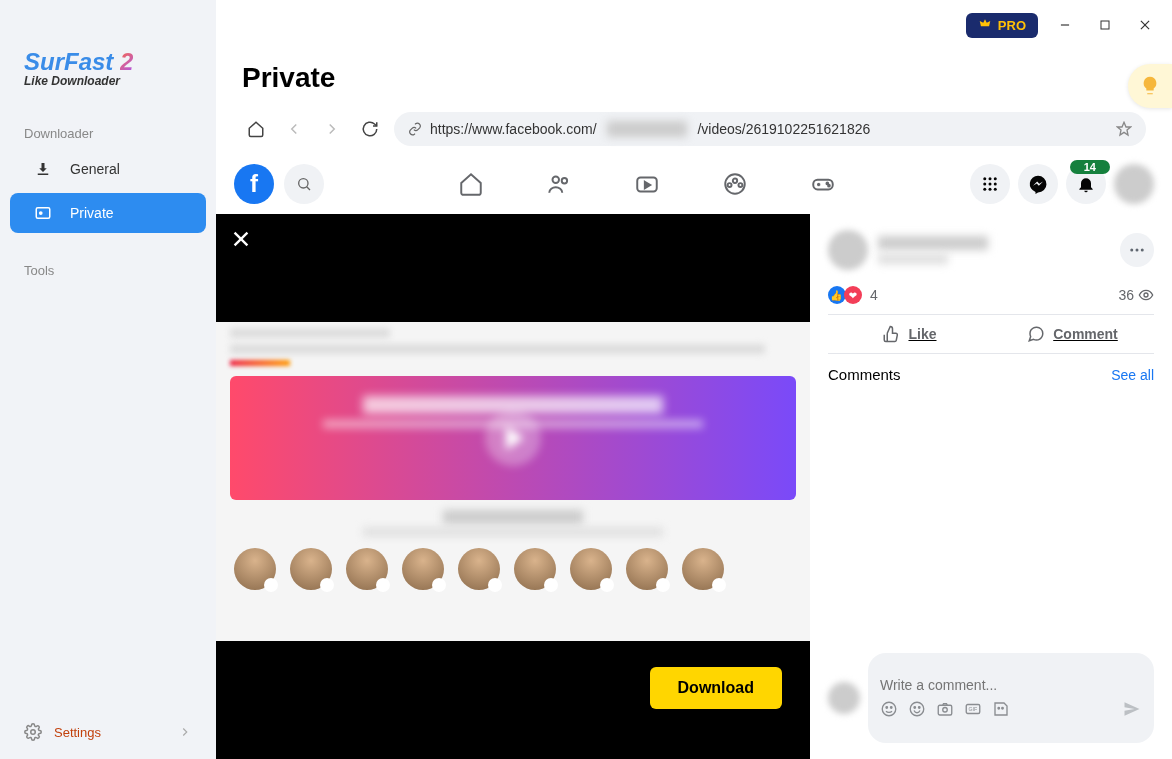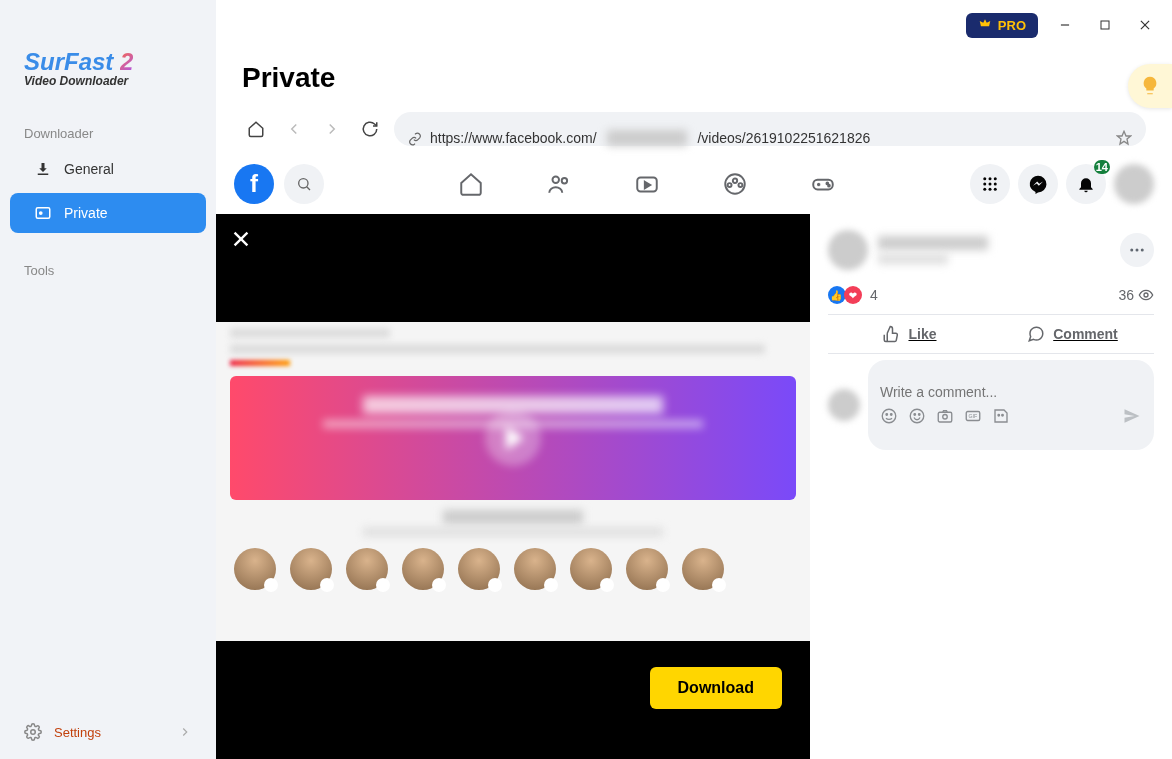--- a/index.html
+++ b/index.html
@@ -5,46 +5,46 @@
 * { margin: 0; padding: 0; box-sizing: border-box; font-family: -apple-system, BlinkMacSystemFont, "Segoe UI", Arial, sans-serif; }
 body { width: 1172px; height: 759px; background: #fff; overflow: hidden; display: flex; }
 .sidebar { width: 216px; height: 100%; background: #f1f3f7; display: flex; flex-direction: column; padding: 0; }
 .logo-area { padding: 48px 24px 28px; }
 .logo-text { font-size: 24px; font-weight: 700; font-style: italic; }
 .logo-sur { color: #3a8ce8; }
 .logo-fast { color: #3a8ce8; }
 .logo-2 { background: linear-gradient(135deg,#ff6a3d,#a755f6); -webkit-background-clip: text; color: transparent; font-weight: 800; }
 .logo-sub { font-size: 12px; color: #333; font-style: italic; font-weight: 600; margin-top: -2px; }
 .section-label { font-size: 13px; color: #888; padding: 10px 24px 6px; }
-.nav-item { display: flex; align-items: center; gap: 12px; padding: 11px 24px; margin: 2px 10px; border-radius: 8px; font-size: 14px; color: #333; cursor: pointer; }
+.nav-item { display: flex; align-items: center; gap: 18px; padding: 11px 24px; margin: 2px 10px; border-radius: 8px; font-size: 14px; color: #333; cursor: pointer; }
 .nav-item.active { background: #2d8cf0; color: #fff; }
 .nav-item svg { width: 18px; height: 18px; flex-shrink: 0; }
 .sidebar-spacer { flex: 1; }
 .settings-row { display: flex; align-items: center; justify-content: space-between; padding: 14px 24px 18px; cursor: pointer; }
 .settings-left { display: flex; align-items: center; gap: 12px; font-size: 13px; color: #c2410c; }
 .main { flex: 1; height: 100%; display: flex; flex-direction: column; position: relative; }
 .topbar { height: 50px; display: flex; align-items: center; justify-content: flex-end; padding: 0 14px; gap: 14px; }
 .pro-badge { background: #1a2b6d; color: #ffc107; font-weight: 700; font-size: 13px; padding: 5px 12px; border-radius: 6px; display: flex; align-items: center; gap: 6px; }
 .win-btn { width: 26px; height: 26px; display: flex; align-items: center; justify-content: center; cursor: pointer; color: #333; }
 .page-title { font-size: 28px; font-weight: 700; padding: 12px 26px 18px; }
 .browser-bar { display: flex; align-items: center; gap: 10px; padding: 0 26px 14px; }
 .bb-btn { width: 28px; height: 28px; display: flex; align-items: center; justify-content: center; color: #555; cursor: pointer; border-radius: 50%; }
 .bb-btn.disabled { color: #bbb; }
-.url-pill { flex: 1; background: #f0f2f5; border-radius: 18px; height: 34px; display: flex; align-items: flex-end; padding: 0 14px; gap: 8px; font-size: 14px; color: #333; }
+.url-pill { flex: 1; background: #f0f2f5; border-radius: 18px; height: 34px; display: flex; align-items: center; padding: 0 14px; gap: 8px; font-size: 14px; color: #333; }
 .url-blur { filter: blur(4px); background: #ccc; color: #ccc; margin: 0 2px; }
 .star-btn { color: #888; }
 .fb-header { display: flex; align-items: center; padding: 4px 18px 10px; gap: 10px; }
 .fb-logo { width: 40px; height: 40px; background: #1877f2; border-radius: 50%; display: flex; align-items: center; justify-content: center; color: #fff; font-weight: 800; font-size: 24px; }
 .fb-search { width: 40px; height: 40px; background: #f0f2f5; border-radius: 50%; display: flex; align-items: center; justify-content: center; color: #666; }
 .fb-nav { flex: 1; display: flex; justify-content: center; gap: 60px; }
 .fb-nav-item { width: 28px; height: 28px; display: flex; align-items: center; justify-content: center; color: #65676b; cursor: pointer; }
 .fb-right { display: flex; align-items: center; gap: 8px; }
 .fb-round { width: 40px; height: 40px; background: #f0f2f5; border-radius: 50%; display: flex; align-items: center; justify-content: center; color: #050505; position: relative; cursor: pointer; }
 .fb-round.avatar { background: #ccc; filter: blur(3px); }
-.notif-badge { position: absolute; top: -4px; right: -4px; background: #15803d; color: #fff; font-size: 11px; font-weight: 700; border-radius: 10px; padding: 1px 2px; }
+.notif-badge { position: absolute; top: -4px; right: -4px; background: #15803d; color: #fff; font-size: 11px; font-weight: 700; border-radius: 10px; padding: 1px 14px; }
 .content-row { flex: 1; display: flex; overflow: hidden; }
 .video-col { width: 594px; background: #fff; display: flex; flex-direction: column; position: relative; }
 .video-top { height: 108px; background: #000; position: relative; }
 .close-x { position: absolute; left: 14px; top: 14px; color: #fff; cursor: pointer; }
 .video-mid { flex: 1; background: #f5f5f5; position: relative; overflow: hidden; }
 .blurbar { height: 10px; background: #ddd; margin: 6px 14px; border-radius: 3px; filter: blur(3px); }
 .blurbar.short { width: 160px; }
 .banner { margin: 10px 14px; height: 124px; background: linear-gradient(90deg,#ff4a6b,#7a4af9); border-radius: 6px; display: flex; align-items: center; justify-content: center; position: relative; }
 .banner-text { position: absolute; top: 20px; left: 0; right: 0; text-align: center; }
 .bt1 { height: 18px; background: rgba(255,255,255,.7); width: 300px; margin: 0 auto 6px; filter: blur(5px); }
@@ -86,21 +86,21 @@
 .eye-icon { width: 16px; height: 16px; }
 </style>
 </head>
 <body>
 
 <div class="sidebar">
   <div class="logo-area">
     <div class="logo-text">
       <span class="logo-sur">Sur</span><span class="logo-fast">Fast</span> <span class="logo-2">2</span>
     </div>
-    <div class="logo-sub">Video Downloader</div>
+    <div class="logo-sub">Like Downloader</div>
   </div>
 
   <div class="section-label">Downloader</div>
   <div class="nav-item">
     <svg viewBox="0 0 24 24" fill="currentColor">
         <path d="M12 16l-5-5h3V4h4v7h3l-5 5zm-7 2h14v2H5z"></path>
       </svg>
     <span>General</span>
   </div>
   <div class="nav-item active">
@@ -353,20 +353,26 @@
           <span>Like</span>
         </div>
         <div class="action-btn">
           <svg width="18" height="18" viewBox="0 0 24 24" fill="none" stroke="#65676b" stroke-width="2">
               <path d="M21 11.5a8.38 8.38 0 01-.9 3.8 8.5 8.5 0 01-7.6 4.7 8.38 8.38 0 01-3.8-.9L3 21l1.9-5.7a8.38 8.38 0 01-.9-3.8 8.5 8.5 0 014.7-7.6 8.38 8.38 0 013.8-.9h.5a8.48 8.48 0 018 8v.5z"></path>
             </svg>
           <span>Comment</span>
         </div>
       </div>
 
+      <div class="comments-sec">
+        <div class="comments-head">
+          <span>Comments</span>
+          <span class="see-all">See all</span>
+        </div>
+      </div>
 
       <div class="comment-input-row">
         <div class="ci-avatar"></div>
         <div class="ci-box">
           <input class="ci-input" placeholder="Write a comment..." style="">
           <div class="ci-icons">
             <svg class="ci-icon" width="18" height="18" viewBox="0 0 24 24" fill="none" stroke="currentColor" stroke-width="1.8">
                 <circle cx="12" cy="12" r="9"></circle>
                 <circle cx="9" cy="10" r="1" fill="currentColor"></circle>
                 <circle cx="15" cy="10" r="1" fill="currentColor"></circle>

